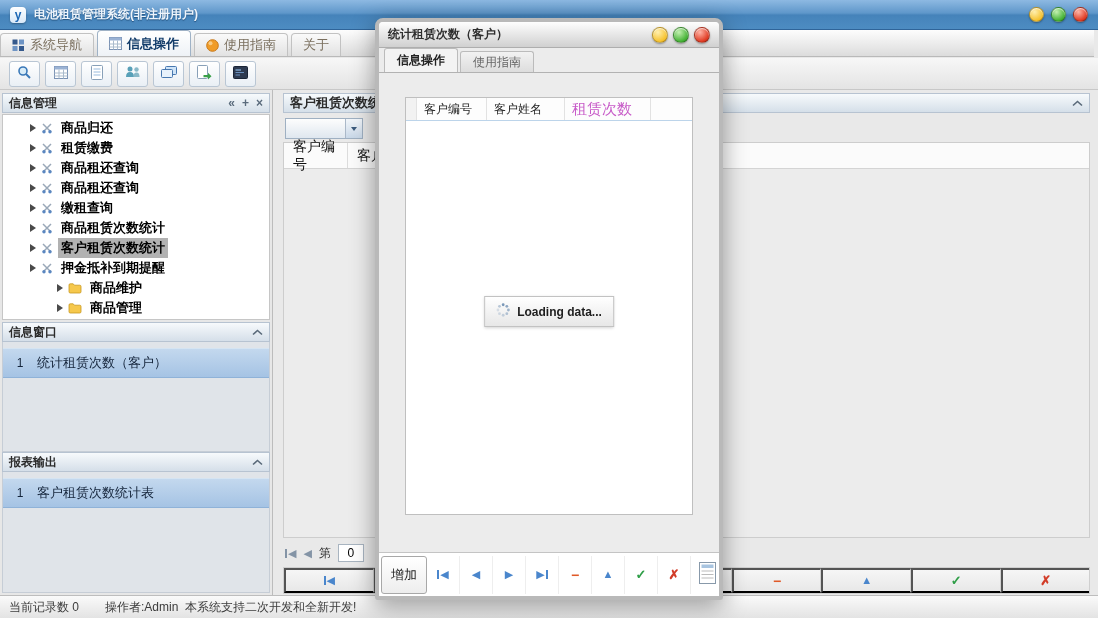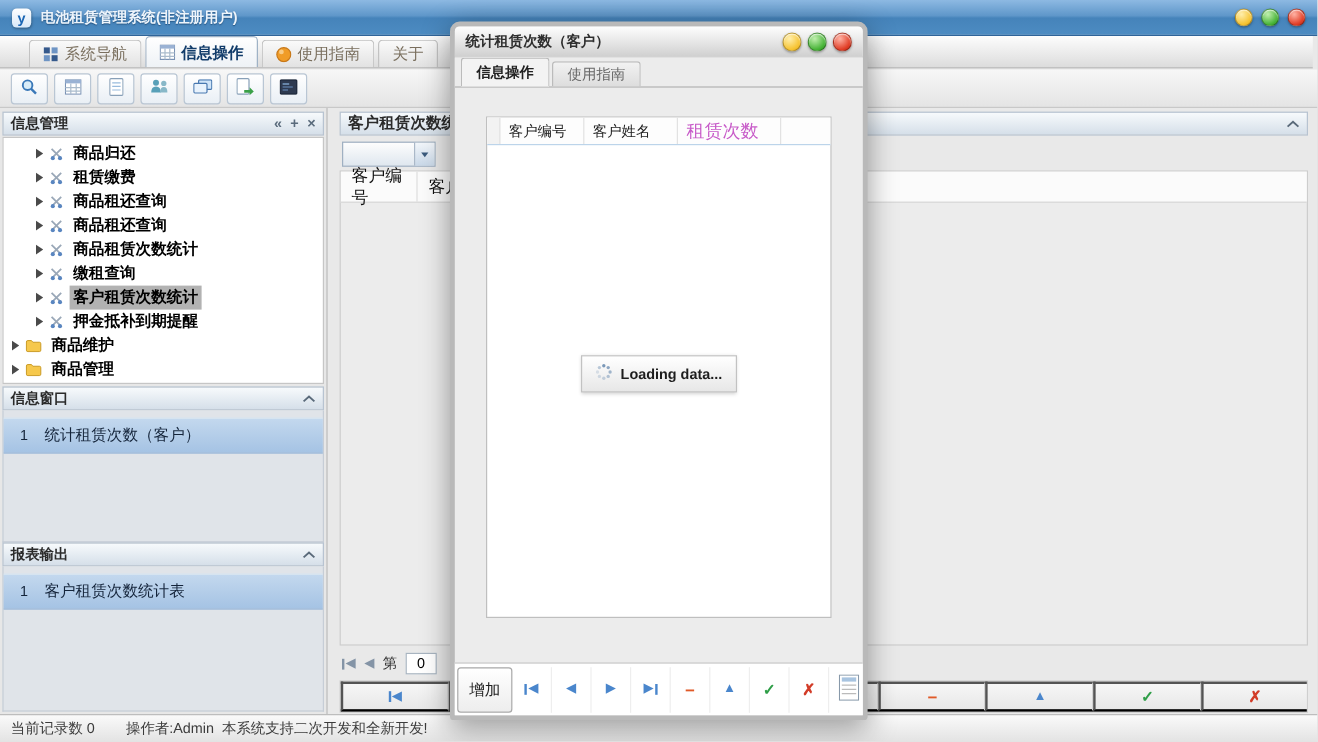--- a/index.html
+++ b/index.html
@@ -17,21 +17,21 @@
   .win-title{color:#eef5fc;font-size:12px;font-weight:bold;text-shadow:0 1px 1px rgba(20,60,100,.7);}
   .win-controls{margin-left:auto;display:flex;gap:7px;align-items:center;}
   .circ{width:15px;height:15px;border-radius:50%;display:inline-block;
     box-shadow:inset 0 1px 1px rgba(255,255,255,.7),0 1px 2px rgba(0,0,0,.35);border:1px solid rgba(0,0,0,.25);}
   .circ.yellow{background:radial-gradient(circle at 35% 30%,#ffefae,#f6c22e 70%,#d89c10);}
   .circ.green{background:radial-gradient(circle at 35% 30%,#c2f0b0,#44b234 70%,#27871c);}
   .circ.red{background:radial-gradient(circle at 35% 30%,#ffb4a6,#e03a22 70%,#a81e0c);}
 
   
   .tabbar{position:absolute;top:30px;left:0;right:4px;height:27px;background:linear-gradient(#fdfdfd,#dcdcdc);
-    border-bottom:1px solid #b9b9b9;display:flex;align-items:flex-end;padding:0 0 0 24px;}
+    border-bottom:1px solid #b9b9b9;display:flex;align-items:flex-end;padding:0 0 0 0;}
   .tab{height:23px;display:flex;align-items:center;gap:5px;padding:0 11px;margin-right:3px;font-size:13px;color:#7a6f5e;
     background:linear-gradient(#fafafa,#e2e2e2);border:1px solid #c2c2c2;border-bottom:none;border-radius:4px 4px 0 0;cursor:default;}
   .tab.active{height:26px;background:linear-gradient(#ffffff,#eef2f6);color:#123c6a;font-weight:bold;border-color:#9fb2c6;}
   .ticon{display:flex;align-items:center;}
 
   
   .toolbar{position:absolute;top:58px;left:0;right:0;height:32px;background:linear-gradient(#f7f7f7,#e4e4e4);
     border-bottom:1px solid #c8c8c8;display:flex;align-items:center;gap:5px;padding:0 9px;}
   .tbtn{width:31px;height:26px;border:1px solid #b9c6d4;border-radius:3px;background:linear-gradient(#ffffff,#e9eff5);
     display:flex;align-items:center;justify-content:center;}
@@ -41,21 +41,21 @@
     display:flex;align-items:center;padding:0 6px;font-size:12px;font-weight:bold;color:#2b2b2b;}
   .phead .sp{flex:1;}
   .phead .hicon{color:#5a6b7c;font-size:12px;font-weight:bold;margin-left:7px;line-height:1;cursor:default;}
 
   
   .sidebar{position:absolute;top:90px;left:0;width:273px;bottom:23px;background:#e7e7e7;border-right:1px solid #bcbcbc;}
   .sidebar .phead{position:absolute;left:2px;right:2px;}
   .sb-h1{top:3px;} .sb-h2{top:232px;} .sb-h3{top:362px;gap:46px;}
   .tree{position:absolute;top:24px;left:2px;right:2px;height:206px;background:#fff;border:1px solid #c6c6c6;padding-top:3px;overflow:hidden;font-weight:bold;}
   .titem{height:20px;display:flex;align-items:center;gap:5px;padding-left:27px;font-size:13px;color:#000;cursor:default;}
-  .titem.root{padding-left:7px;}
+  .titem.root{padding-left:7px;margin-left:47px;}
   .arr{width:0;height:0;border-left:6px solid #4a4a4a;border-top:4px solid transparent;border-bottom:4px solid transparent;flex:none;}
   .tlabel{padding:1px 3px;white-space:nowrap;}
   .titem.selected .tlabel{background:#b2b2b2;}
   .listbox{position:absolute;left:2px;right:2px;background:#e0e4e9;border:1px solid #c6cdd6;border-top:none;}
   .lb1{top:252px;height:110px;}
   .lb2{top:382px;height:121px;}
   .lrow{margin-top:6px;height:30px;background:linear-gradient(#c3d8ee,#a5c3e4);border-top:1px solid #d5e4f2;
     border-bottom:1px solid #8fb2d8;display:flex;align-items:center;font-size:13px;color:#14243a;}
   .lrow .idx{width:34px;text-align:center;font-size:12px;flex:none;}
 
@@ -288,32 +288,32 @@
       </div>
       <div class="titem">
         <span class="arr"></span>
         <span class="ticon">
             <svg width="12" height="12">
               <path d="M2 2 L10 10 M10 2 L2 10" stroke="#9aa8b8" stroke-width="1.5"></path>
               <circle cx="3" cy="9.8" r="1.7" fill="#5a86c0"></circle>
               <circle cx="9" cy="9.8" r="1.7" fill="#5a86c0"></circle>
             </svg>
           </span>
+        <span class="tlabel">缴租查询</span>
+      </div>
+      <div class="titem">
+        <span class="arr"></span>
+        <span class="ticon">
+            <svg width="12" height="12">
+              <path d="M2 2 L10 10 M10 2 L2 10" stroke="#9aa8b8" stroke-width="1.5"></path>
+              <circle cx="3" cy="9.8" r="1.7" fill="#5a86c0"></circle>
+              <circle cx="9" cy="9.8" r="1.7" fill="#5a86c0"></circle>
+            </svg>
+          </span>
         <span class="tlabel">商品租赁次数统计</span>
-      </div>
-      <div class="titem">
-        <span class="arr"></span>
-        <span class="ticon">
-            <svg width="12" height="12">
-              <path d="M2 2 L10 10 M10 2 L2 10" stroke="#9aa8b8" stroke-width="1.5"></path>
-              <circle cx="3" cy="9.8" r="1.7" fill="#5a86c0"></circle>
-              <circle cx="9" cy="9.8" r="1.7" fill="#5a86c0"></circle>
-            </svg>
-          </span>
-        <span class="tlabel">缴租查询</span>
       </div>
       <div class="titem selected">
         <span class="arr"></span>
         <span class="ticon">
             <svg width="12" height="12">
               <path d="M2 2 L10 10 M10 2 L2 10" stroke="#9aa8b8" stroke-width="1.5"></path>
               <circle cx="3" cy="9.8" r="1.7" fill="#5a86c0"></circle>
               <circle cx="9" cy="9.8" r="1.7" fill="#5a86c0"></circle>
             </svg>
           </span>

